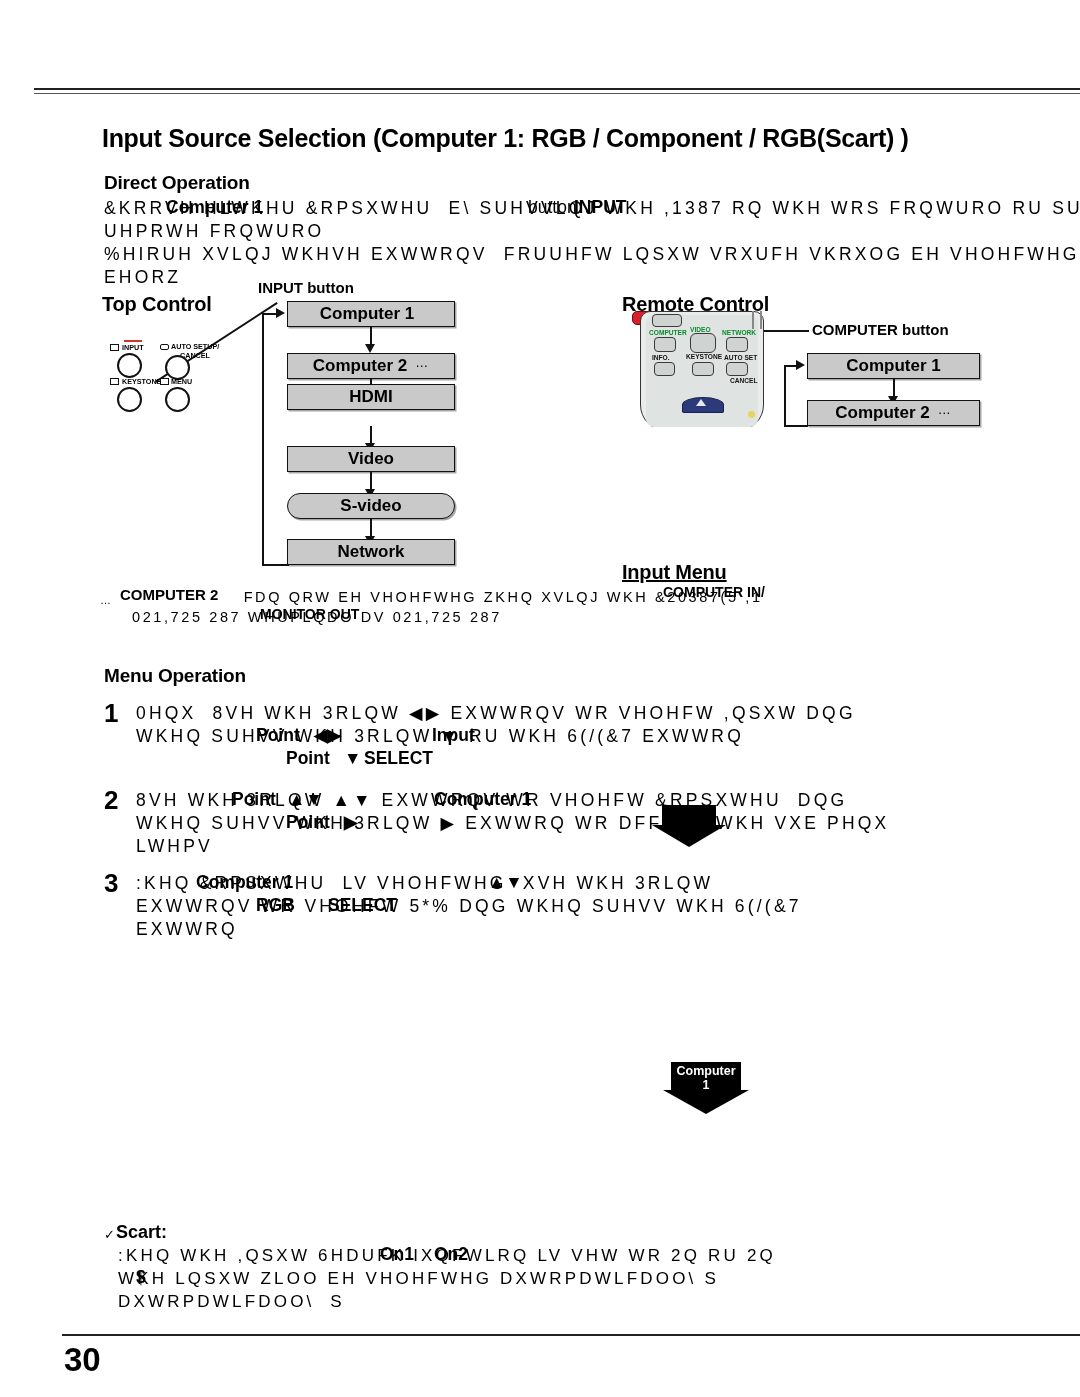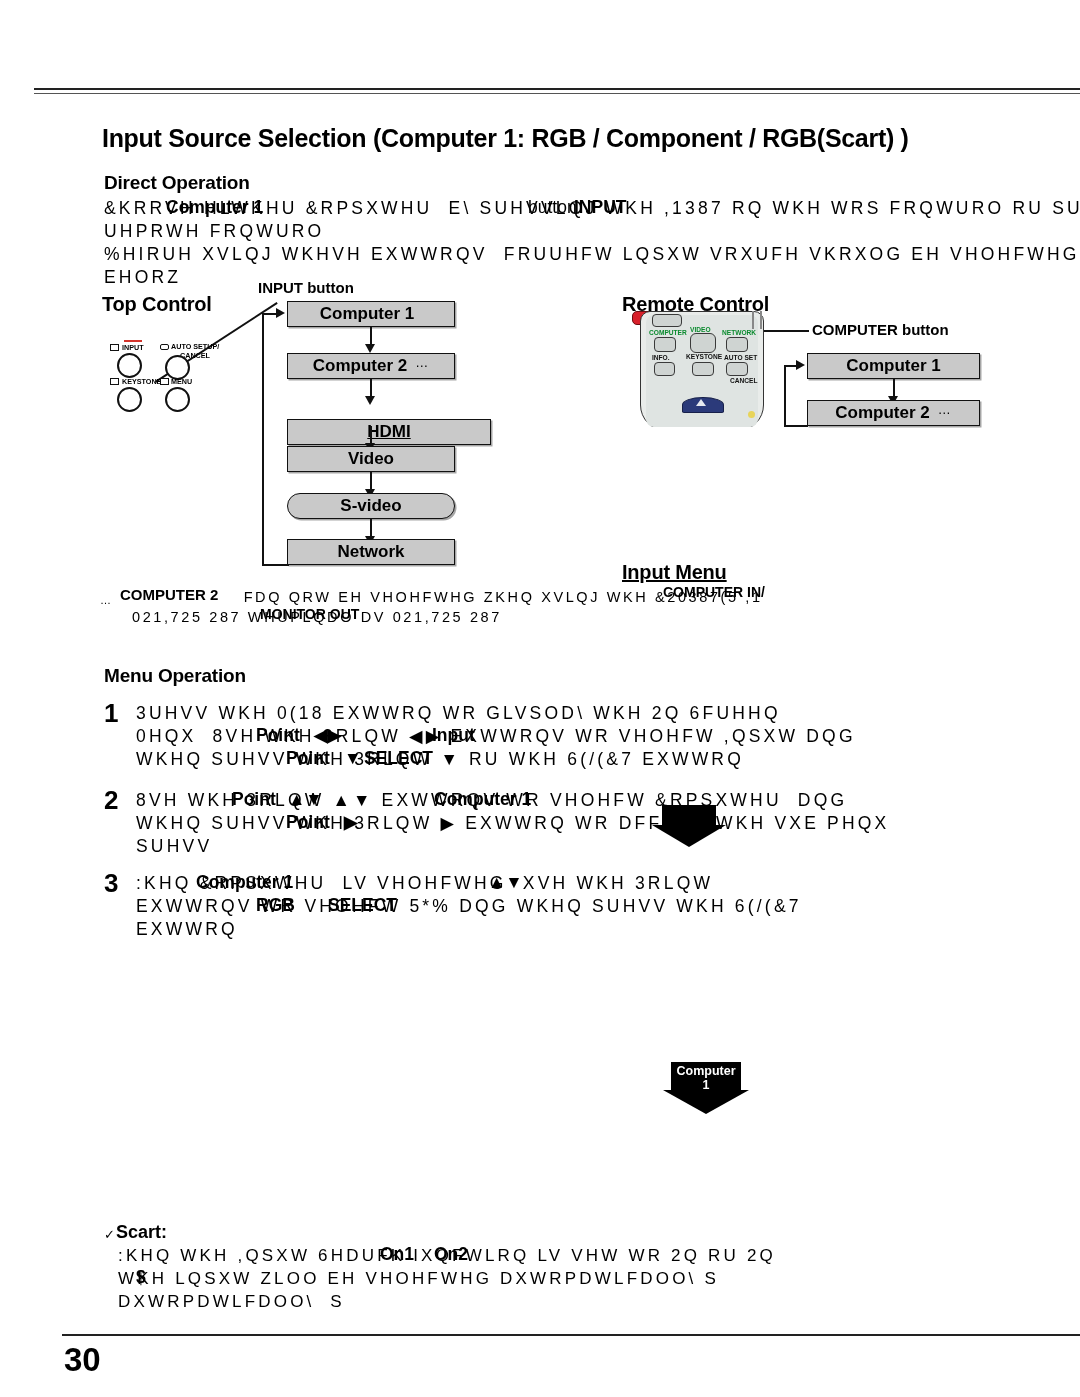--- a/index.html
+++ b/index.html
@@ -249,21 +249,21 @@
   <div class="arrow-v" style="left:370px; top:327px; height:18px;"></div>
   <div class="arrow-head-d" style="left:365px; top:344px;"></div>
 
   <div class="flow-box" style="left:287px; top:353px; width:168px;">
     <span>Computer 2</span>
     <span class="dots">…</span>
   </div>
   <div class="arrow-v" style="left:370px; top:379px; height:18px;"></div>
   <div class="arrow-head-d" style="left:365px; top:396px;"></div>
 
-  <div class="flow-box" style="left:287px; top:419px; width:204px;text-decoration:underline;">
+  <div class="flow-box" style="left:287px; top:384px; width:168px;">
     <span>HDMI</span>
   </div>
   <div class="arrow-v" style="left:370px; top:426px; height:18px;"></div>
   <div class="arrow-head-d" style="left:365px; top:443px;"></div>
 
   <div class="flow-box" style="left:287px; top:446px; width:168px;">
     <span>Video</span>
   </div>
   <div class="arrow-v" style="left:370px; top:472px; height:18px;"></div>
   <div class="arrow-head-d" style="left:365px; top:489px;"></div>
@@ -347,36 +347,35 @@
     <span style="position:absolute; left:563px; top:-2px; font-size:14px; font-weight:bold; white-space:nowrap;">COMPUTER IN/</span>
     <span style="position:absolute; left:160px; top:20px; font-size:14px; font-weight:bold; white-space:nowrap;">MONITOR OUT</span>
   </div>
 
   <div class="sub-head" id="input-menu-head">Input Menu</div>
 
   <div class="sub-head" id="menu-operation-head">Menu Operation</div>
 
   <div class="step-num" style="left:104px; top:698px;">1</div>
   <div class="step-body" style="left:136px; top:702px; width:860px;">
-    <div class="cipher">3UHVV WKH 0(18 EXWWRQ WR GLVSOD\ WKH 2Q 6FUHHQ</div>
     <div class="cipher">0HQX  8VH WKH 3RLQW ◀▶ EXWWRQV WR VHOHFW ,QSXW DQG</div>
     <div class="cipher">WKHQ SUHVV WKH 3RLQW ▼ RU WKH 6(/(&amp;7 EXWWRQ</div>
     <span class="ov" style="left:120px; top:23px;">Point</span>
     <span class="ov" style="left:178px; top:23px;">◀▶</span>
     <span class="ov" style="left:296px; top:23px;">Input</span>
     <span class="ov" style="left:228px; top:46px;">SELECT</span>
     <span class="ov" style="left:150px; top:46px;">Point</span>
     <span class="ov" style="left:208px; top:46px;">▼</span>
   </div>
 
   <div class="step-num" style="left:104px; top:785px;">2</div>
   <div class="step-body" style="left:136px; top:789px; width:860px;">
     <div class="cipher">8VH WKH 3RLQW ▲▼ EXWWRQV WR VHOHFW &amp;RPSXWHU  DQG</div>
     <div class="cipher">WKHQ SUHVV WKH 3RLQW ▶ EXWWRQ WR DFFHVV WKH VXE PHQX</div>
-    <div class="cipher">SUHVV</div>
+    <div class="cipher">LWHPV</div>
     <span class="ov" style="left:96px;  top:0px;">Point</span>
     <span class="ov" style="left:152px; top:0px;">▲▼</span>
     <span class="ov" style="left:298px; top:0px;">Computer 1</span>
     <span class="ov" style="left:150px; top:23px;">Point</span>
     <span class="ov" style="left:208px; top:23px;">▶</span>
     <div class="inline-arrow" style="left:516px; top:16px;">
       <div class="bar"></div>
       <div class="tri"></div>
     </div>
   </div>

